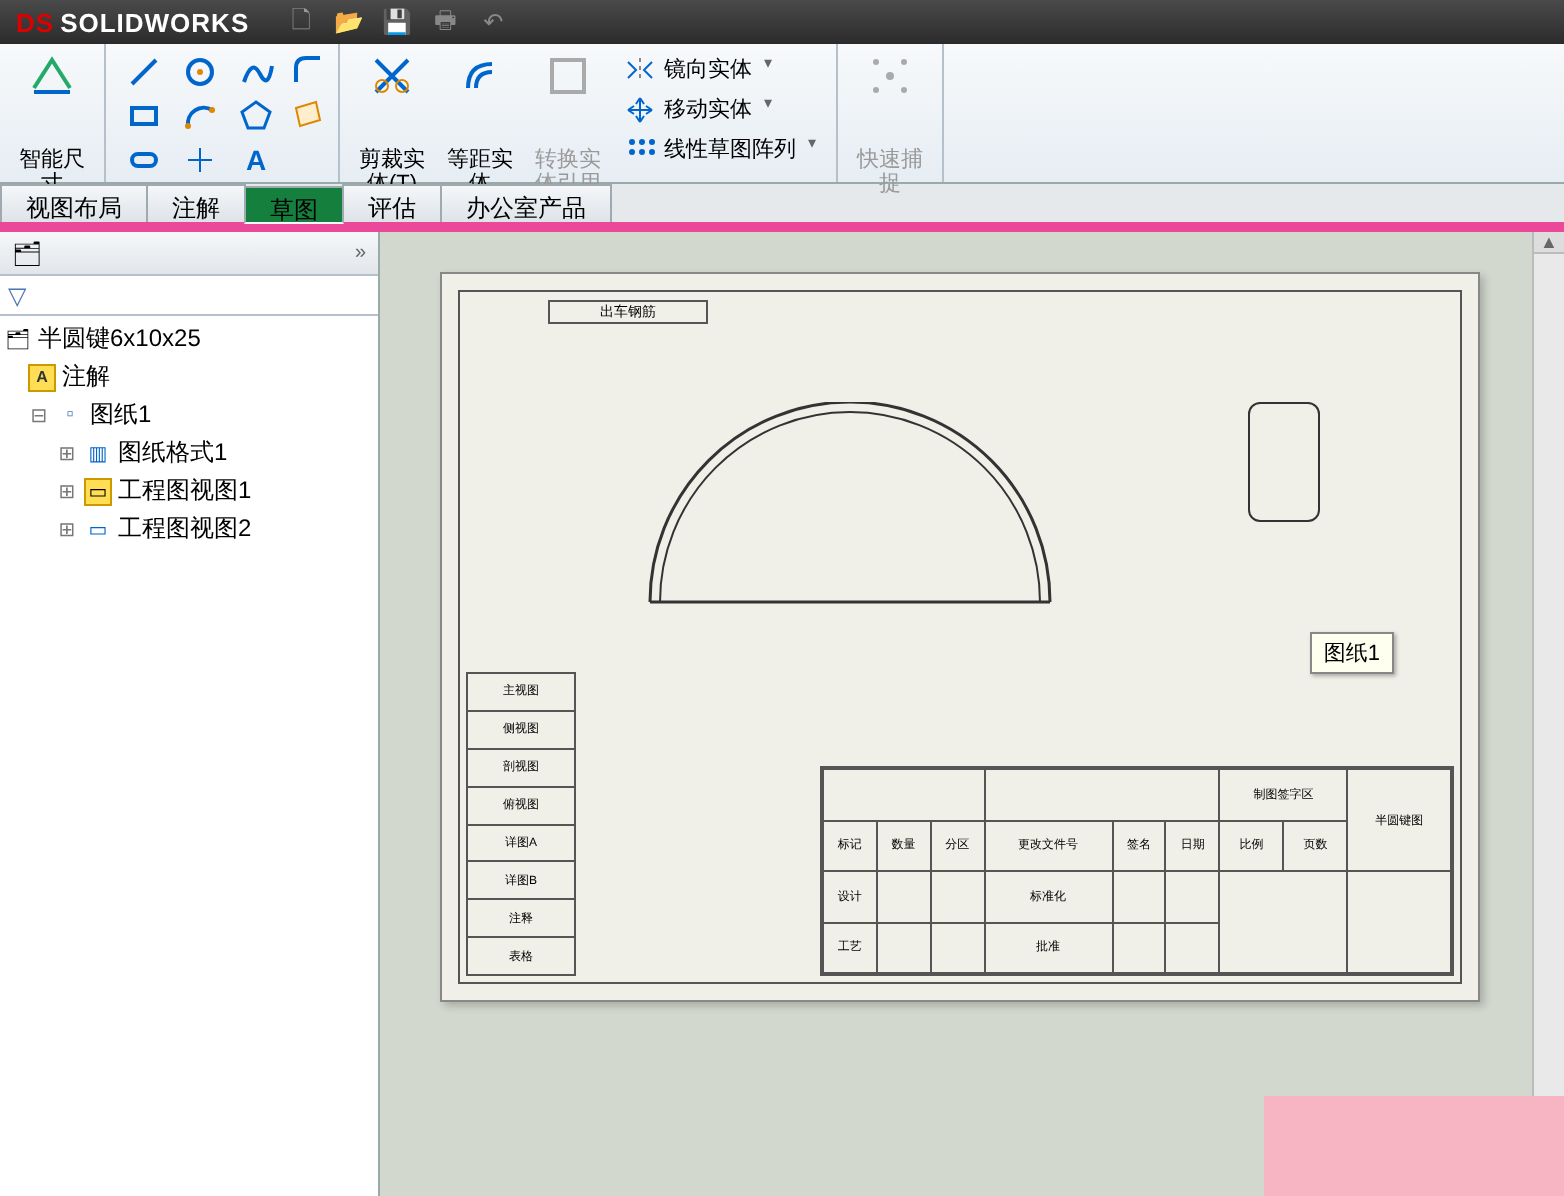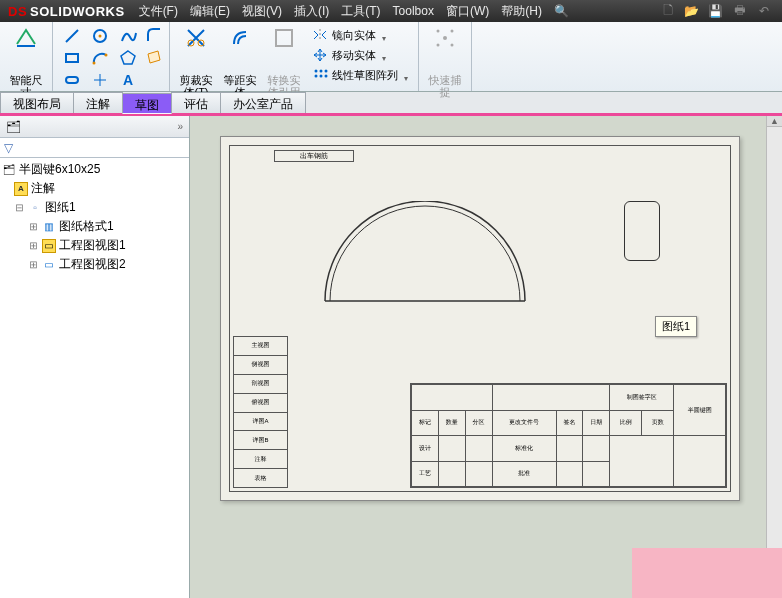--- a/index.html
+++ b/index.html
@@ -13,28 +13,28 @@
 .title-icons span{width:16px;height:16px;display:flex;align-items:center;justify-content:center;color:#999;font-size:12px;}
 
 .ribbon { height: 70px; background: linear-gradient(#f7f9fb,#e6edf3); border-bottom:1px solid #9aa; display:flex;}
 .ribbon-group{border-right:1px solid #b5c0ca;padding:2px 6px 0 6px;display:flex;gap:4px;}
 .ribbon-big{display:flex;flex-direction:column;align-items:center;justify-content:flex-start;width:40px;padding-top:2px;font-size:11px;text-align:center;cursor:default;gap:22px;}
 .ribbon-big .ico{width:24px;height:24px;margin-bottom:2px;display:flex;align-items:center;justify-content:center;}
 .ribbon-big .lbl{line-height:12px;}
 .ribbon-grid{display:grid;grid-template-columns:repeat(3,26px);grid-template-rows:repeat(3,20px);gap:2px;align-content:start;padding-top:2px;}
 .ribbon-grid span{display:flex;align-items:center;justify-content:center;}
 .ribbon-small-col{display:flex;flex-direction:column;gap:2px;padding-top:2px;}
-.ribbon-small{display:flex;align-items:flex-end;gap:4px;font-size:11px;padding:1px 4px;}
+.ribbon-small{display:flex;align-items:flex-start;gap:4px;font-size:11px;padding:1px 4px;}
 .ribbon-small .ico{width:16px;height:16px;display:flex;align-items:center;justify-content:center;}
 .disabled{color:#9a9a9a;}
 .dd::after{content:"▾";font-size:8px;margin-left:2px;color:#666;}
 
-.tabs{height:24px;background:#e6e9ec;border-bottom:3px solid #ec4899;display:flex;text-align:right;}
+.tabs{height:24px;background:#e6e9ec;border-bottom:5px solid #ec4899;display:flex;text-align:right;}
 .tab{padding:3px 12px;font-size:12px;border:1px solid #a0a8b0;border-bottom:none;background:linear-gradient(#f5f7f9,#dde3e8);margin-right:-1px;cursor:default;}
-.tab.active{background:#8b5cf6;border-bottom:1px solid #f7f9fb;position:relative;top:1px;}
+.tab.active{background:#15803d;border-bottom:1px solid #f7f9fb;position:relative;top:1px;}
 
 .workspace{display:flex;height:calc(598px - 22px - 70px - 24px);}
 .sidebar{width:190px;background:#eef1f4;border-right:1px solid #9aa;display:flex;flex-direction:column;}
 .sidebar-head{height:22px;background:linear-gradient(#f5f7f9,#e2e6ea);border-bottom:1px solid #b5c0ca;display:flex;align-items:center;padding:0 6px;justify-content:space-between;}
 .sidebar-filter{height:20px;background:#fff;border-bottom:1px solid #b5c0ca;display:flex;align-items:center;padding:0 4px;color:#4a74b8;}
 .tree{flex:1;background:#fff;overflow:auto;font-size:12px;padding:2px 0;}
 .tree-item{display:flex;align-items:center;gap:3px;padding:1px 2px;white-space:nowrap;}
 .tw{display:inline-block;width:11px;text-align:center;color:#777;font-size:10px;}
 .tree-icon{width:14px;height:14px;display:inline-flex;align-items:center;justify-content:center;font-size:10px;}
 .ind1{padding-left:14px;}
@@ -63,31 +63,20 @@
 
 svg{display:block;}
 </style>
 </head>
 <body>
 
 <div class="titlebar">
   <div class="logo">
     <span class="logo-ds">DS</span>
     <span>SOLIDWORKS</span>
-  </div>
-  <div class="menubar">
-    <div class="menuitem">文件(F)</div>
-    <div class="menuitem">编辑(E)</div>
-    <div class="menuitem">视图(V)</div>
-    <div class="menuitem">插入(I)</div>
-    <div class="menuitem">工具(T)</div>
-    <div class="menuitem">Toolbox</div>
-    <div class="menuitem">窗口(W)</div>
-    <div class="menuitem">帮助(H)</div>
-    <div class="menuitem" style="color:#8ab4e8">🔍</div>
   </div>
   <div class="title-icons">
     <span>🗋</span>
     <span style="color:#e8b84a">📂</span>
     <span style="color:#4a74b8">💾</span>
     <span style="color:#888">🖶</span>
     <span style="color:#888">↶</span>
   </div>
 </div>
 

